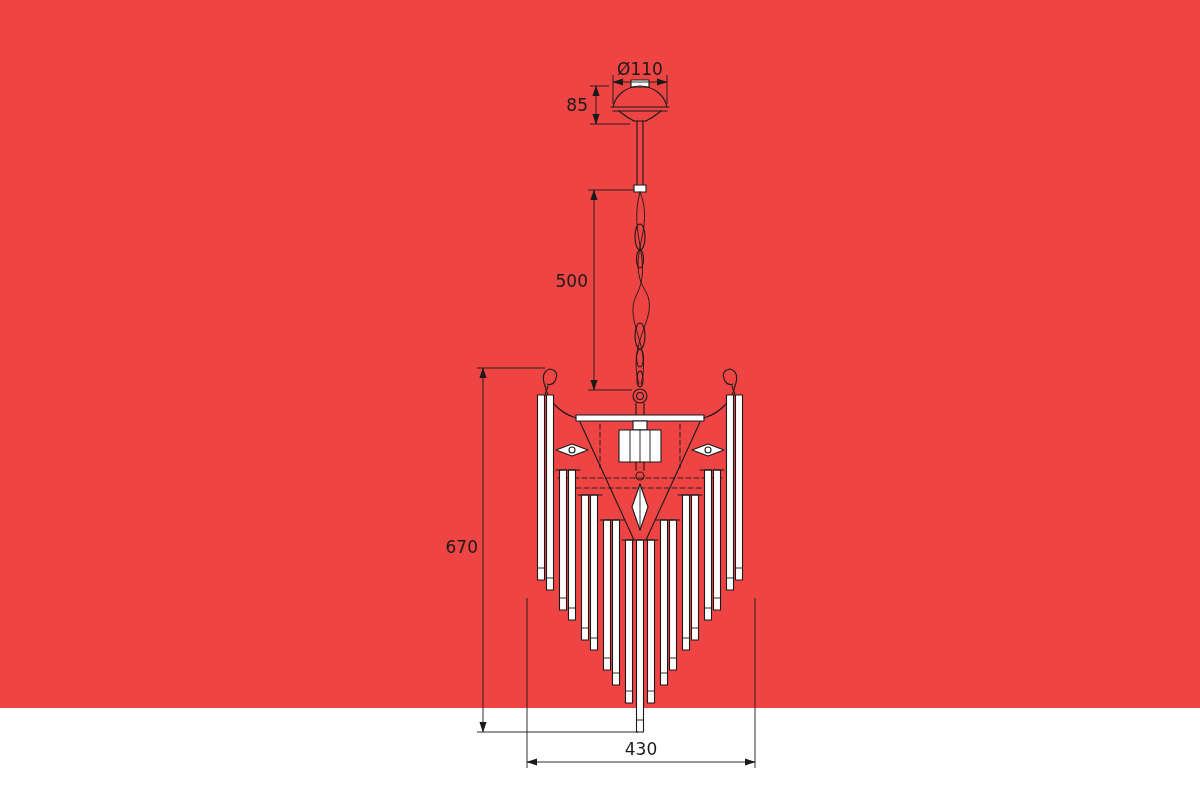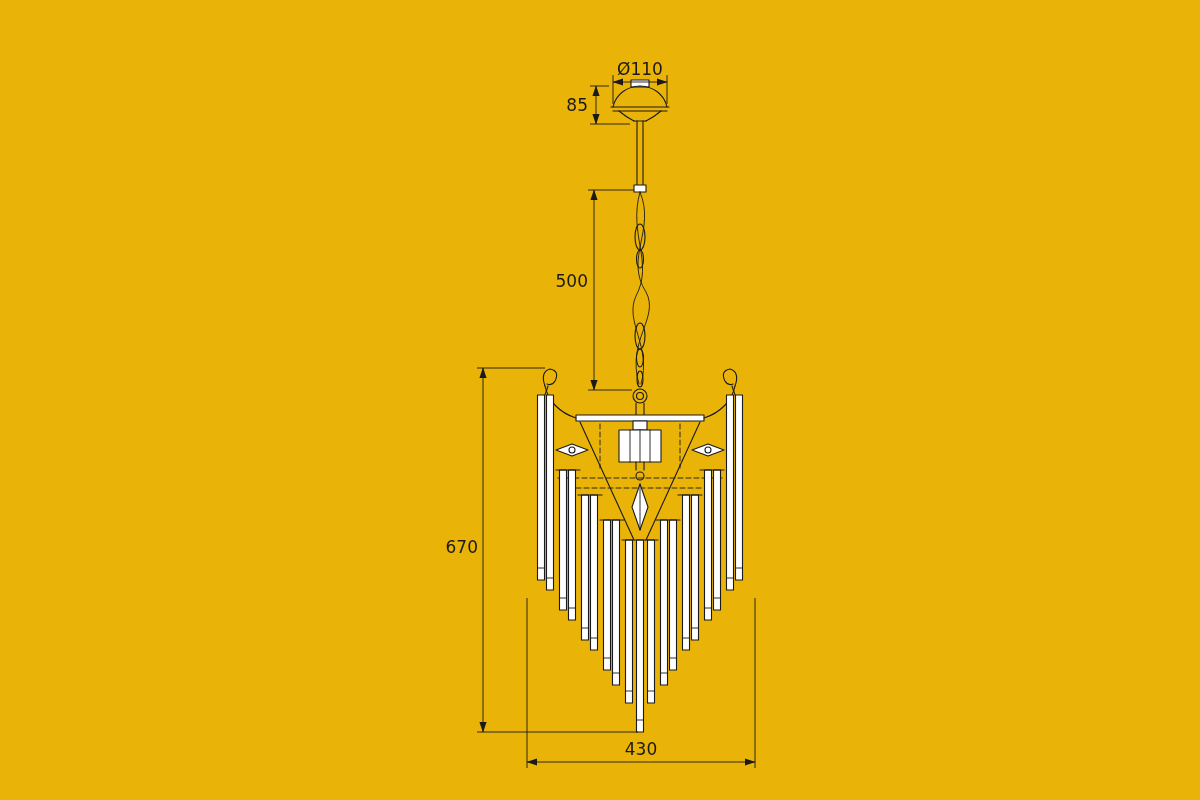--- a/index.html
+++ b/index.html
@@ -1,17 +1,17 @@
 <!DOCTYPE html>
 <html><head>
 <meta charset="utf-8">
 <style>
   html,body{margin:0;padding:0;background:#ffffff;}
   body{width:1200px;height:800px;overflow:hidden;font-family:"DejaVu Sans",sans-serif;}
-  .canvas{width:1200px;height:800px;background:#eab308;}
+  .canvas{width:1200px;height:708px;background:#ef4444;}
   svg{display:block;}
   .draw{stroke:#1a1a1a;fill:none;stroke-width:1.1;stroke-linecap:round;stroke-linejoin:round;}
   .draw .filled{fill:#ffffff;}
   .tube{fill:#ffffff;stroke:#1a1a1a;stroke-width:1.1;}
   .dashed{stroke-dasharray:5 3;stroke-width:0.9;}
   .thin{stroke-width:0.9;}
   .dims{stroke:#1a1a1a;stroke-width:0.9;fill:none;}
   .dims text{stroke:none;fill:#1a1a1a;font-size:17px;font-family:"DejaVu Sans",sans-serif;}
 </style>
 </head>

